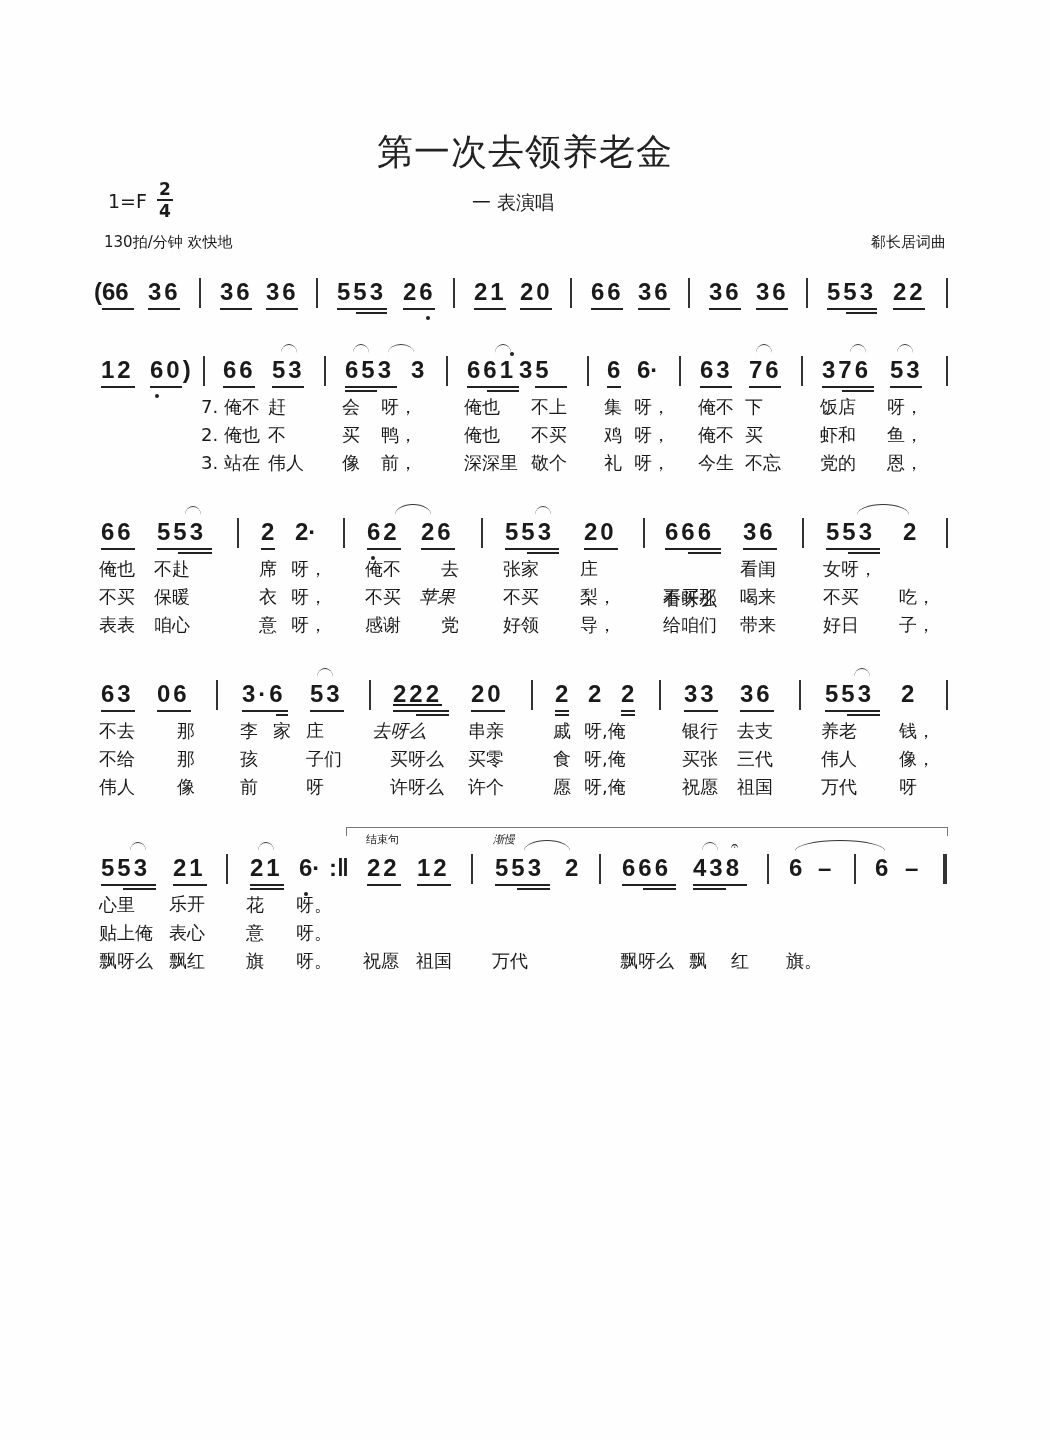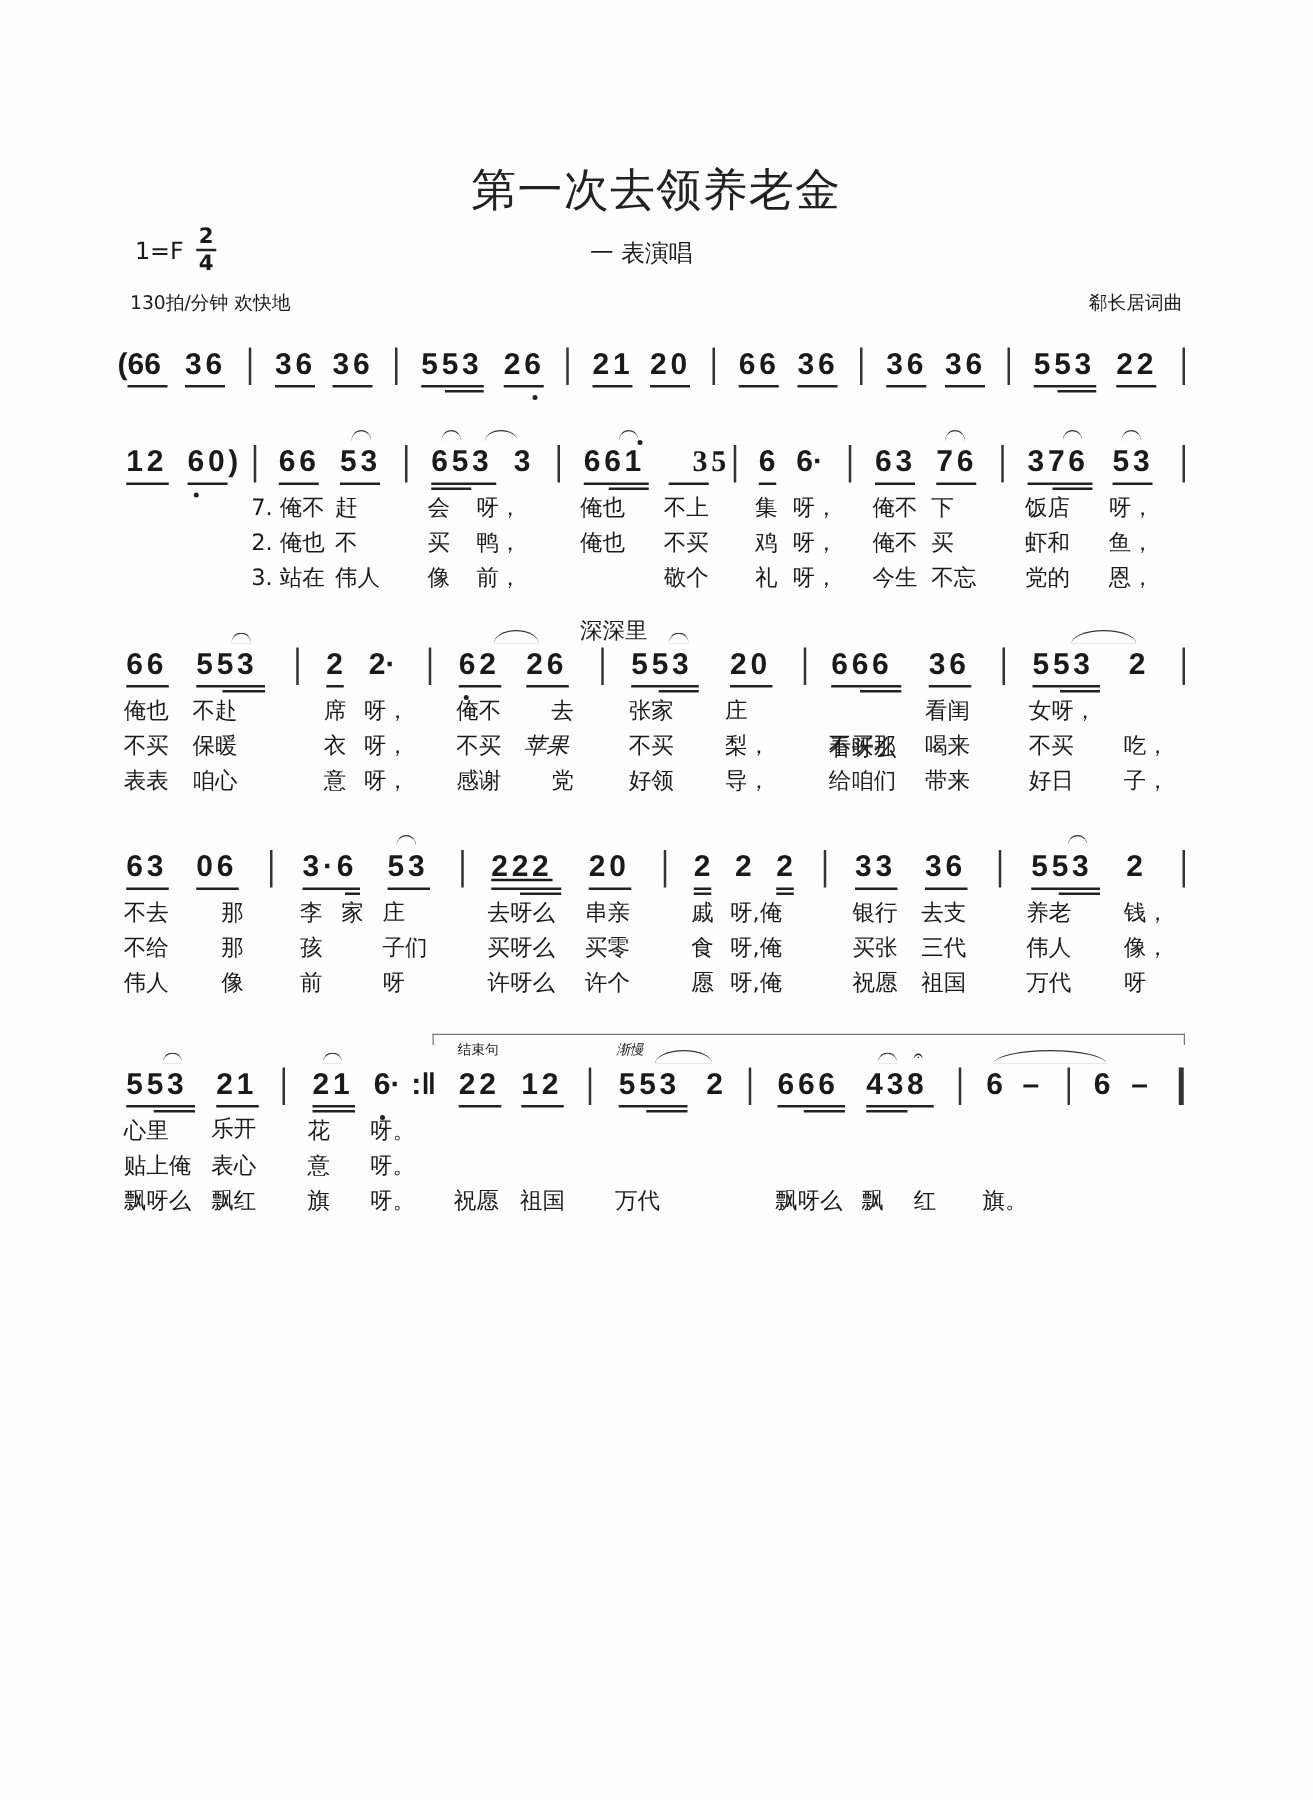--- a/index.html
+++ b/index.html
@@ -98,21 +98,21 @@
   <div class="u2" style="left:345px;top:34px;width:32px;"></div>
   <div class="slur" style="left:353px;top:-12px;width:16px;height:8px;"></div>
   <div class="slur" style="left:388px;top:-12px;width:26px;height:8px;"></div>
   <span class="n" style="left:411px;">3</span>
   <div class="bar" style="left:446px;top:0;"></div>
   <span class="n" style="left:467px;letter-spacing:3px;">661</span>
   <div class="u1" style="left:467px;top:30px;width:52px;"></div>
   <div class="u2" style="left:487px;top:34px;width:32px;"></div>
   <div class="dot" style="left:510px;top:-4px;"></div>
   <div class="slur" style="left:495px;top:-12px;width:16px;height:8px;"></div>
-  <span class="n" style="left:554px;letter-spacing:3px;font-family:Liberation Serif, serif;">35</span>
+  <span class="n" style="left:519px;letter-spacing:3px;">35</span>
   <div class="u1" style="left:535px;top:30px;width:32px;"></div>
   <div class="bar" style="left:587px;top:0;"></div>
   <span class="n" style="left:607px;">6</span>
   <div class="u1" style="left:607px;top:30px;width:14px;"></div>
   <span class="n" style="left:637px;">6·</span>
   <div class="bar" style="left:679px;top:0;"></div>
   <span class="n" style="left:700px;letter-spacing:3px;">63</span>
   <div class="u1" style="left:700px;top:30px;width:32px;"></div>
   <span class="n" style="left:749px;letter-spacing:3px;">76</span>
   <div class="u1" style="left:749px;top:30px;width:32px;"></div>
@@ -155,21 +155,21 @@
     <span class="ly" style="left:698px;top:424px;">俺不</span>
     <span class="ly" style="left:745px;top:424px;">买</span>
     <span class="ly" style="left:820px;top:424px;">虾和</span>
     <span class="ly" style="left:887px;top:424px;">鱼，</span>
   </div>
   <div>
     <span class="ly" style="left:201px;top:452px;">3. 站在</span>
     <span class="ly" style="left:268px;top:452px;">伟人</span>
     <span class="ly" style="left:342px;top:452px;">像</span>
     <span class="ly" style="left:381px;top:452px;">前，</span>
-    <span class="ly" style="left:464px;top:452px;margin-top:42px;">深深里</span>
+    <span class="ly" style="left:464px;top:452px;">深深里</span>
     <span class="ly" style="left:531px;top:452px;">敬个</span>
     <span class="ly" style="left:604px;top:452px;">礼</span>
     <span class="ly" style="left:634px;top:452px;">呀，</span>
     <span class="ly" style="left:698px;top:452px;">今生</span>
     <span class="ly" style="left:745px;top:452px;">不忘</span>
     <span class="ly" style="left:820px;top:452px;">党的</span>
     <span class="ly" style="left:887px;top:452px;">恩，</span>
   </div>
 </div>
 
@@ -297,21 +297,21 @@
   <div class="bar" style="left:946px;top:0;"></div>
 </div>
 
 <div>
   <div>
     <span class="ly" style="left:99px;top:720px;">不去</span>
     <span class="ly" style="left:177px;top:720px;">那</span>
     <span class="ly" style="left:240px;top:720px;">李</span>
     <span class="ly" style="left:273px;top:720px;">家</span>
     <span class="ly" style="left:306px;top:720px;">庄</span>
-    <span class="ly" style="left:390px;top:720px;">去呀么</span>
+    <span class="ly" style="left:372px;top:720px;font-style:italic;">去呀么</span>
     <span class="ly" style="left:468px;top:720px;">串亲</span>
     <span class="ly" style="left:553px;top:720px;">戚</span>
     <span class="ly" style="left:584px;top:720px;">呀,俺</span>
     <span class="ly" style="left:682px;top:720px;">银行</span>
     <span class="ly" style="left:737px;top:720px;">去支</span>
     <span class="ly" style="left:821px;top:720px;">养老</span>
     <span class="ly" style="left:899px;top:720px;">钱，</span>
   </div>
   <div>
     <span class="ly" style="left:99px;top:748px;">不给</span>

